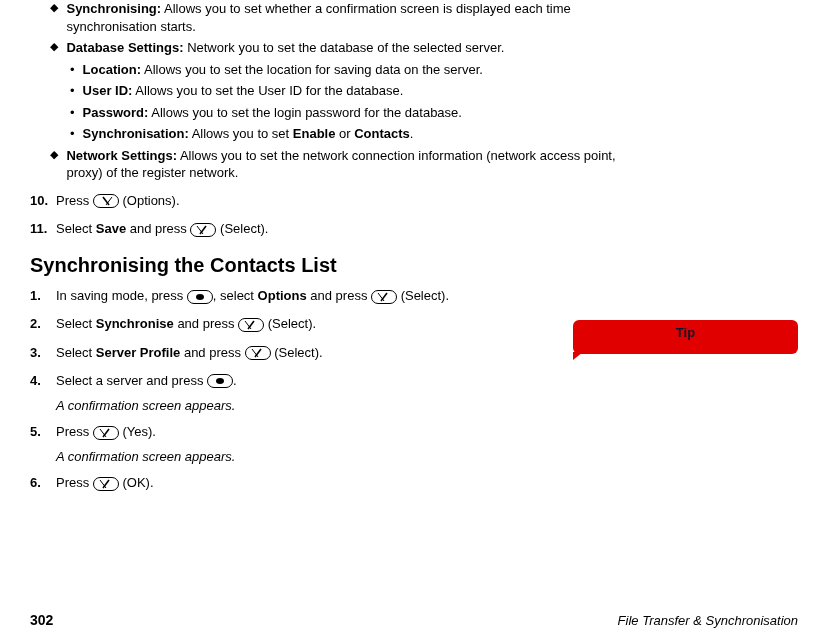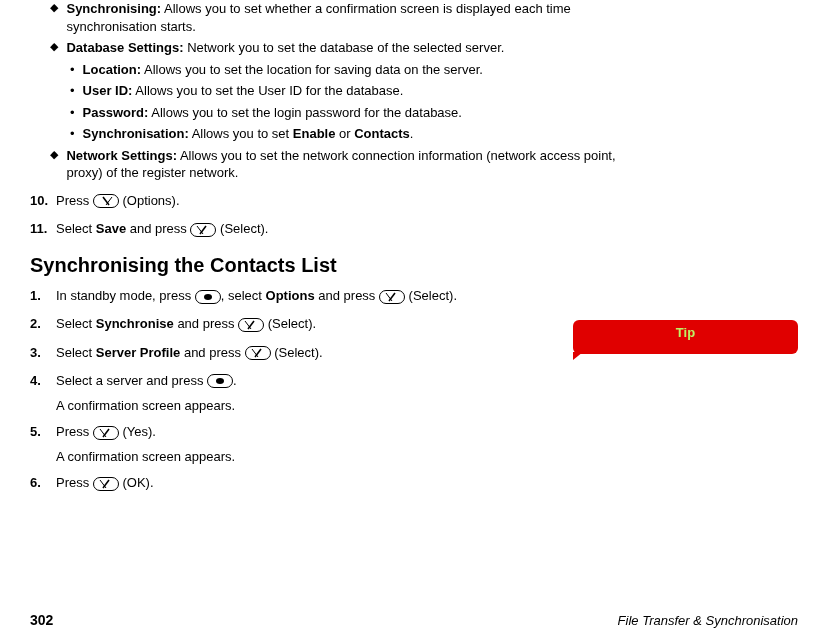--- a/index.html
+++ b/index.html
@@ -59,30 +59,31 @@
     .section-heading {
       font-size: 20px;
       font-weight: bold;
       margin-top: 16px;
       margin-bottom: 10px;
     }
     .sub-text {
       margin-left: 26px;
       margin-top: 8px;
       margin-bottom: 6px;
+      font-style: italic;
     }
     .tip-box {
       position: absolute;
       right: 30px;
       top: 320px;
       width: 225px;
       background: #e00000;
       border-radius: 6px;
       padding: 0 0 10px 0;
-      color: #bef264;
+      color: #0f172a;
     }
     .tip-header {
       text-align: center;
       font-weight: bold;
       font-size: 13px;
       padding: 5px 0 4px 0;
     }
     .tip-body {
       font-size: 12px;
       padding: 0 12px;
@@ -175,21 +176,21 @@
           <rect x="0.5" y="0.5" width="25" height="13" rx="6.5" fill="#fff" stroke="#000"></rect>
           <line x1="7" y1="3" x2="13" y2="11" stroke="#000" stroke-width="1"></line>
           <line x1="10" y1="11" x2="16" y2="3" stroke="#000" stroke-width="1.5"></line>
         </svg><span> (Select).</span></span>
   </div>
 
   <h2 class="section-heading">Synchronising the Contacts List</h2>
 
   <div class="step">
     <span class="step-num">1.</span>
-    <span class="step-text"><span>In standby mode, press </span><svg class="icon-svg" width="26" height="14">
+    <span class="step-text"><span>In saving mode, press </span><svg class="icon-svg" width="26" height="14">
           <rect x="0.5" y="0.5" width="25" height="13" rx="6.5" fill="#fff" stroke="#000"></rect>
           <ellipse cx="13" cy="7" rx="4" ry="3" fill="#000"></ellipse>
         </svg><span>, select </span><span class="bold">Options</span><span> and press </span><svg class="icon-svg" width="26" height="14">
           <rect x="0.5" y="0.5" width="25" height="13" rx="6.5" fill="#fff" stroke="#000"></rect>
           <line x1="7" y1="3" x2="13" y2="11" stroke="#000" stroke-width="1"></line>
           <line x1="10" y1="11" x2="16" y2="3" stroke="#000" stroke-width="1.5"></line>
         </svg><span> (Select).</span></span>
   </div>
 
   <div class="step">

